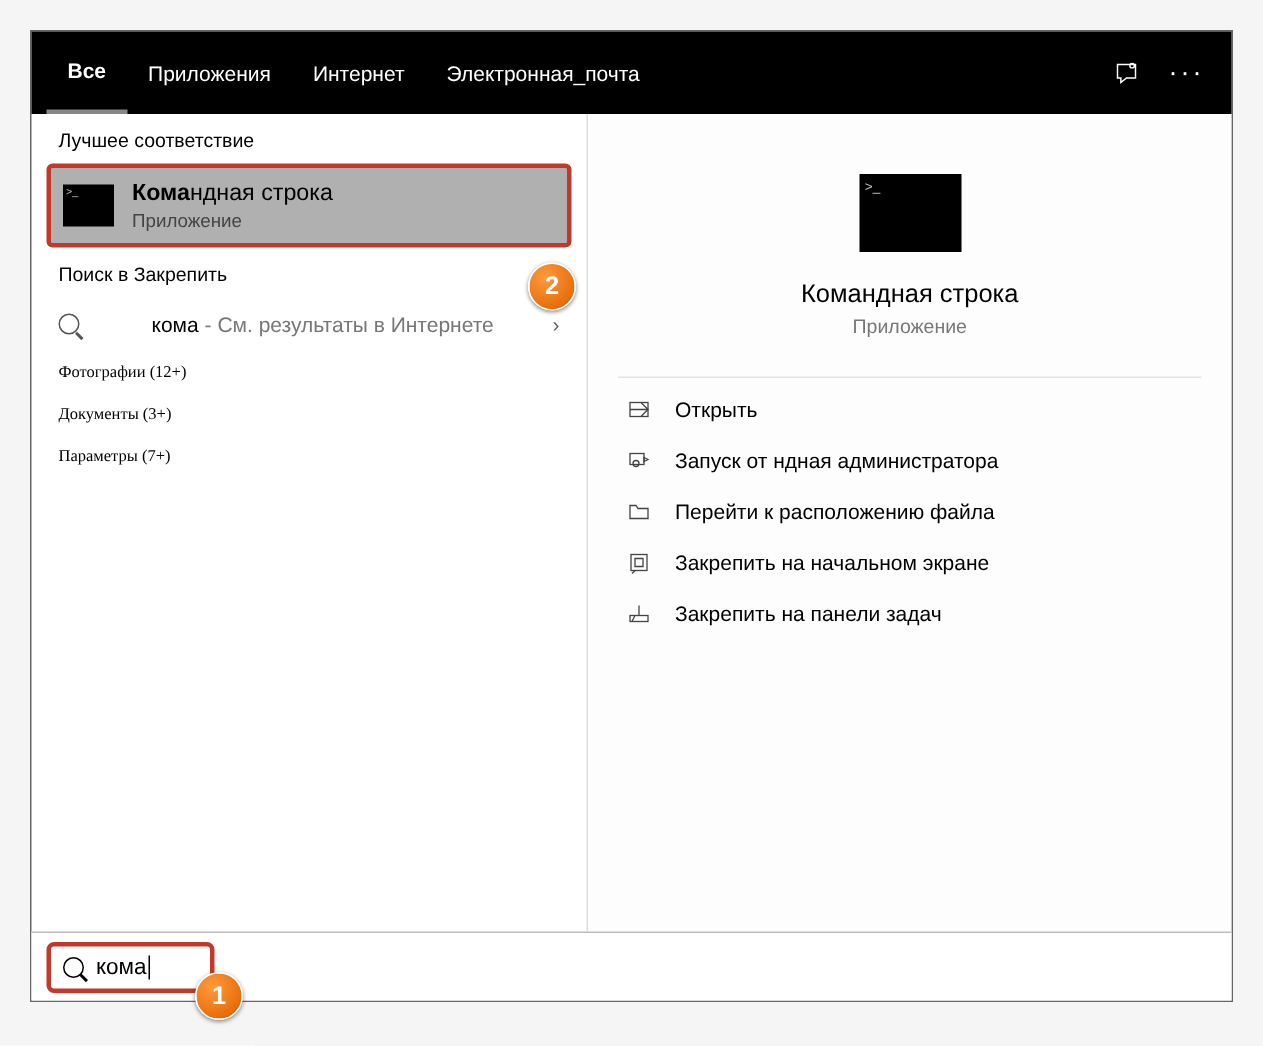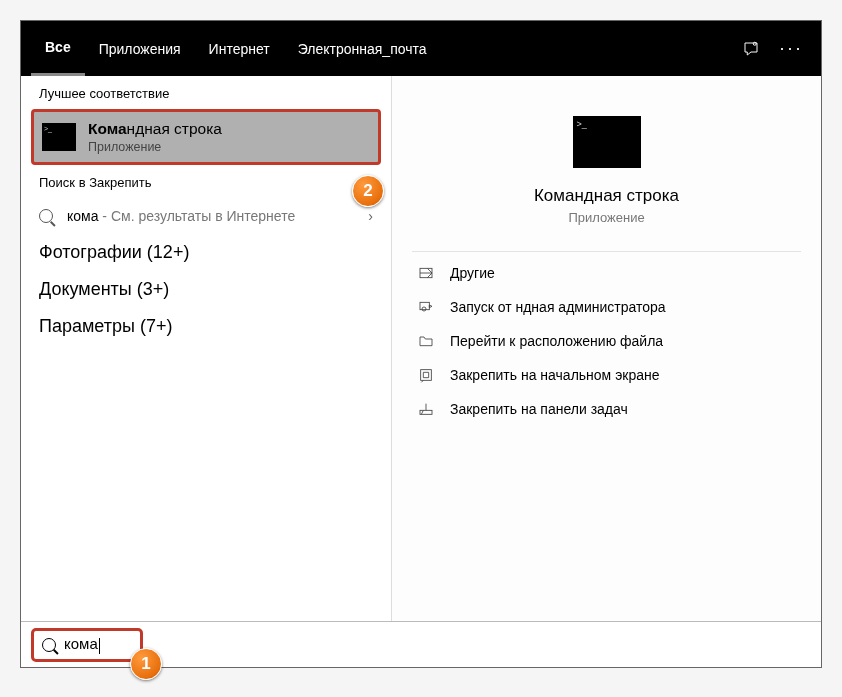--- a/index.html
+++ b/index.html
@@ -34,25 +34,25 @@
   .bm-icon::before { content: ">_"; color:#ccc; font-size:7px; position:absolute; top:2px; left:2px;}
   .bm-text { display:flex; flex-direction:column; }
   .bm-title { font-size: 15.5px; color:#000; }
   .bm-title b { font-weight:600; }
   .bm-sub { font-size: 12.5px; color:#444; margin-top:2px;}
   .web-row {
     display:flex; align-items:center; padding: 10px 18px; cursor:pointer;
   }
   .search-glyph { width:14px; height:14px; border:1.5px solid #555; border-radius:50%; position:relative; margin-right:14px;}
   .search-glyph::after { content:""; position:absolute; width:6px; height:1.5px; background:#555; bottom:-2px; right:-4px; transform:rotate(45deg);}
-  .web-text { font-size: 14px; flex:1; }
+  .web-text { font-size: 14px; flex:1;margin-left:34px; }
   .web-text .q { color:#000; }
   .web-text .hint { color:#777; }
   .chevron-r { color:#666; font-size:14px;}
-  .cat-row { padding: 8px 18px; font-size:18px; color:#000; cursor:pointer;}
+  .cat-row { padding: 8px 18px; font-size:11px; color:#000; cursor:pointer;font-family:Liberation Serif, serif;}
   .rightpane { flex:1; border-left: 1px solid #ddd; padding: 30px 20px 10px; background:#fdfdfd;}
   .preview-icon {
     width: 68px; height: 52px; background:#000; margin: 10px auto 18px; position:relative;
   }
   .preview-icon::before { content:">_"; color:#ccc; font-size:9px; position:absolute; top:3px; left:4px;}
   .preview-icon::after { content:""; position:absolute; right:-2px; bottom:-2px; width:72px; height:56px; border:1px solid #aaa; z-index:-1; top:-2px; left:-2px;}
   .preview-title { text-align:center; font-size:17px; color:#000; }
   .preview-sub { text-align:center; font-size:13px; color:#777; margin-top:4px; margin-bottom: 26px;}
   .divider { height:1px; background:#e3e3e3; margin: 0 0 4px;}
   .action { display:flex; align-items:center; padding:9px 6px; font-size:14px; color:#000; cursor:pointer;}
@@ -135,21 +135,21 @@
       <div class="preview-icon"></div>
       <div class="preview-title">Командная строка</div>
       <div class="preview-sub">Приложение</div>
       <div class="divider"></div>
 
       <div class="action">
         <svg viewBox="0 0 24 24">
             <rect x="3" y="5" width="18" height="14"></rect>
             <path d="M14 5l7 7-7 7M3 12h18"></path>
           </svg>
-        <span>Другие</span>
+        <span>Открыть</span>
       </div>
       <div class="action">
         <svg viewBox="0 0 24 24">
             <rect x="3" y="5" width="14" height="11"></rect>
             <path d="M17 9l4 2-4 2z"></path>
             <circle cx="9" cy="15" r="3"></circle>
           </svg>
         <span>Запуск от ндная администратора</span>
       </div>
       <div class="action">

